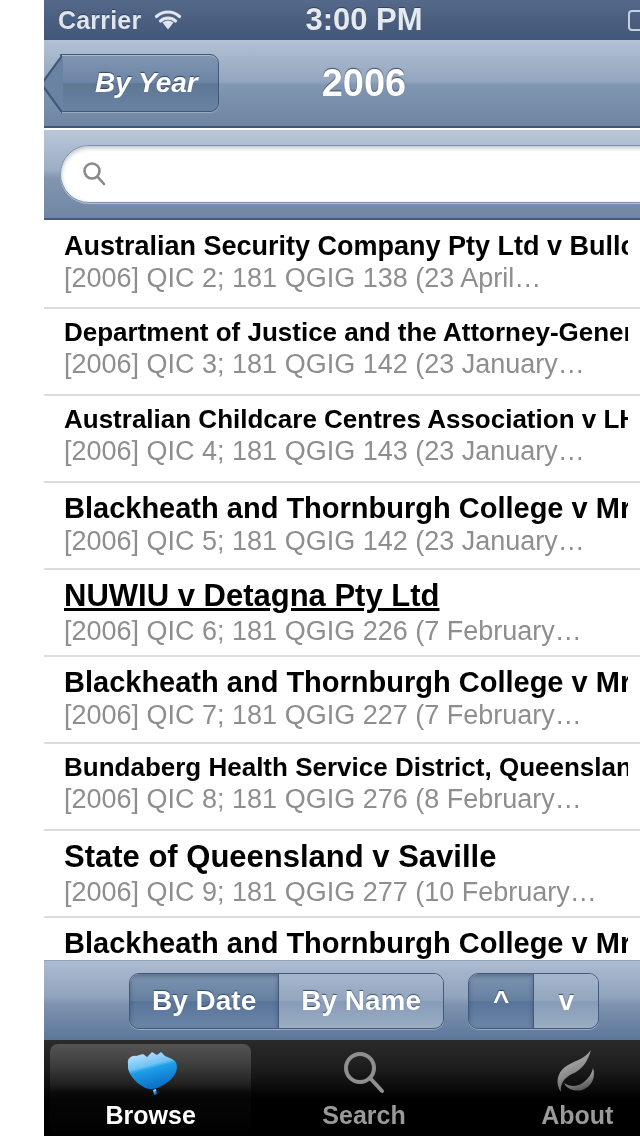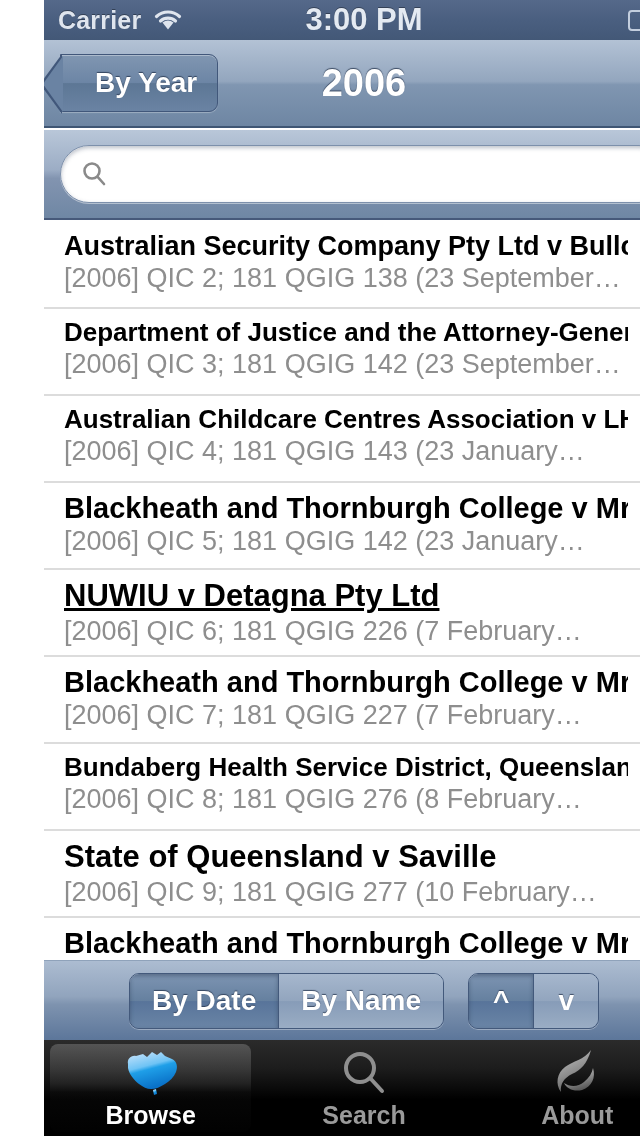--- a/index.html
+++ b/index.html
@@ -72,21 +72,21 @@
   }
   .back-shape::after {
     content: ""; position: absolute; left: -18px; top: 1px;
     width: 0; height: 0;
     border-top: 28px solid transparent; border-bottom: 28px solid transparent;
     border-right: 20px solid #6a83a3;
   }
   .back-label {
     position: relative; z-index: 2;
     font-size: 28px; font-weight: bold; color: #fff;
-    text-shadow: 0 -1px 1px rgba(40,55,80,.85); white-space: nowrap;
+    text-shadow: 0 -1px 1px rgba(40,55,80,.85); white-space: nowrap; font-style: italic;
   }
 
   
   .searchbar {
     position: absolute; top: 130px; left: 0; width: 640px; height: 90px;
     background: linear-gradient(to bottom, #b9c7d9 0%, #9cadc5 45%, #8294b0 55%, #6f87a4 100%);
     border-bottom: 2px solid #46597a;
     display: flex; align-items: center; padding: 0 16px;
   }
   .search-field {
@@ -224,26 +224,26 @@
           <line x1="17.4" y1="16.6" x2="24" y2="24" stroke="#8a8a8a" stroke-width="2.6" stroke-linecap="round"></line>
         </svg>
       </span>
       <input class="search-input" type="text" placeholder="" style="">
     </div>
   </div>
 
   <div class="list">
     <div class="row">
       <div class="row-title" style="font-size: 27px;">Australian Security Company Pty Ltd v Bullock</div>
-      <div class="row-sub">[2006] QIC 2; 181 QGIG 138 (23 September…</div>
+      <div class="row-sub">[2006] QIC 2; 181 QGIG 138 (23 April…</div>
       <span class="disclosure"></span>
     </div>
     <div class="row">
       <div class="row-title" style="font-size: 26px;">Department of Justice and the Attorney-General…</div>
-      <div class="row-sub">[2006] QIC 3; 181 QGIG 142 (23 September…</div>
+      <div class="row-sub">[2006] QIC 3; 181 QGIG 142 (23 January…</div>
       <span class="disclosure"></span>
     </div>
     <div class="row">
       <div class="row-title" style="font-size: 26px;">Australian Childcare Centres Association v LHMU</div>
       <div class="row-sub">[2006] QIC 4; 181 QGIG 143 (23 January…</div>
       <span class="disclosure"></span>
     </div>
     <div class="row">
       <div class="row-title" style="font-size: 29px;">Blackheath and Thornburgh College v Mr AA</div>
       <div class="row-sub">[2006] QIC 5; 181 QGIG 142 (23 January…</div>

